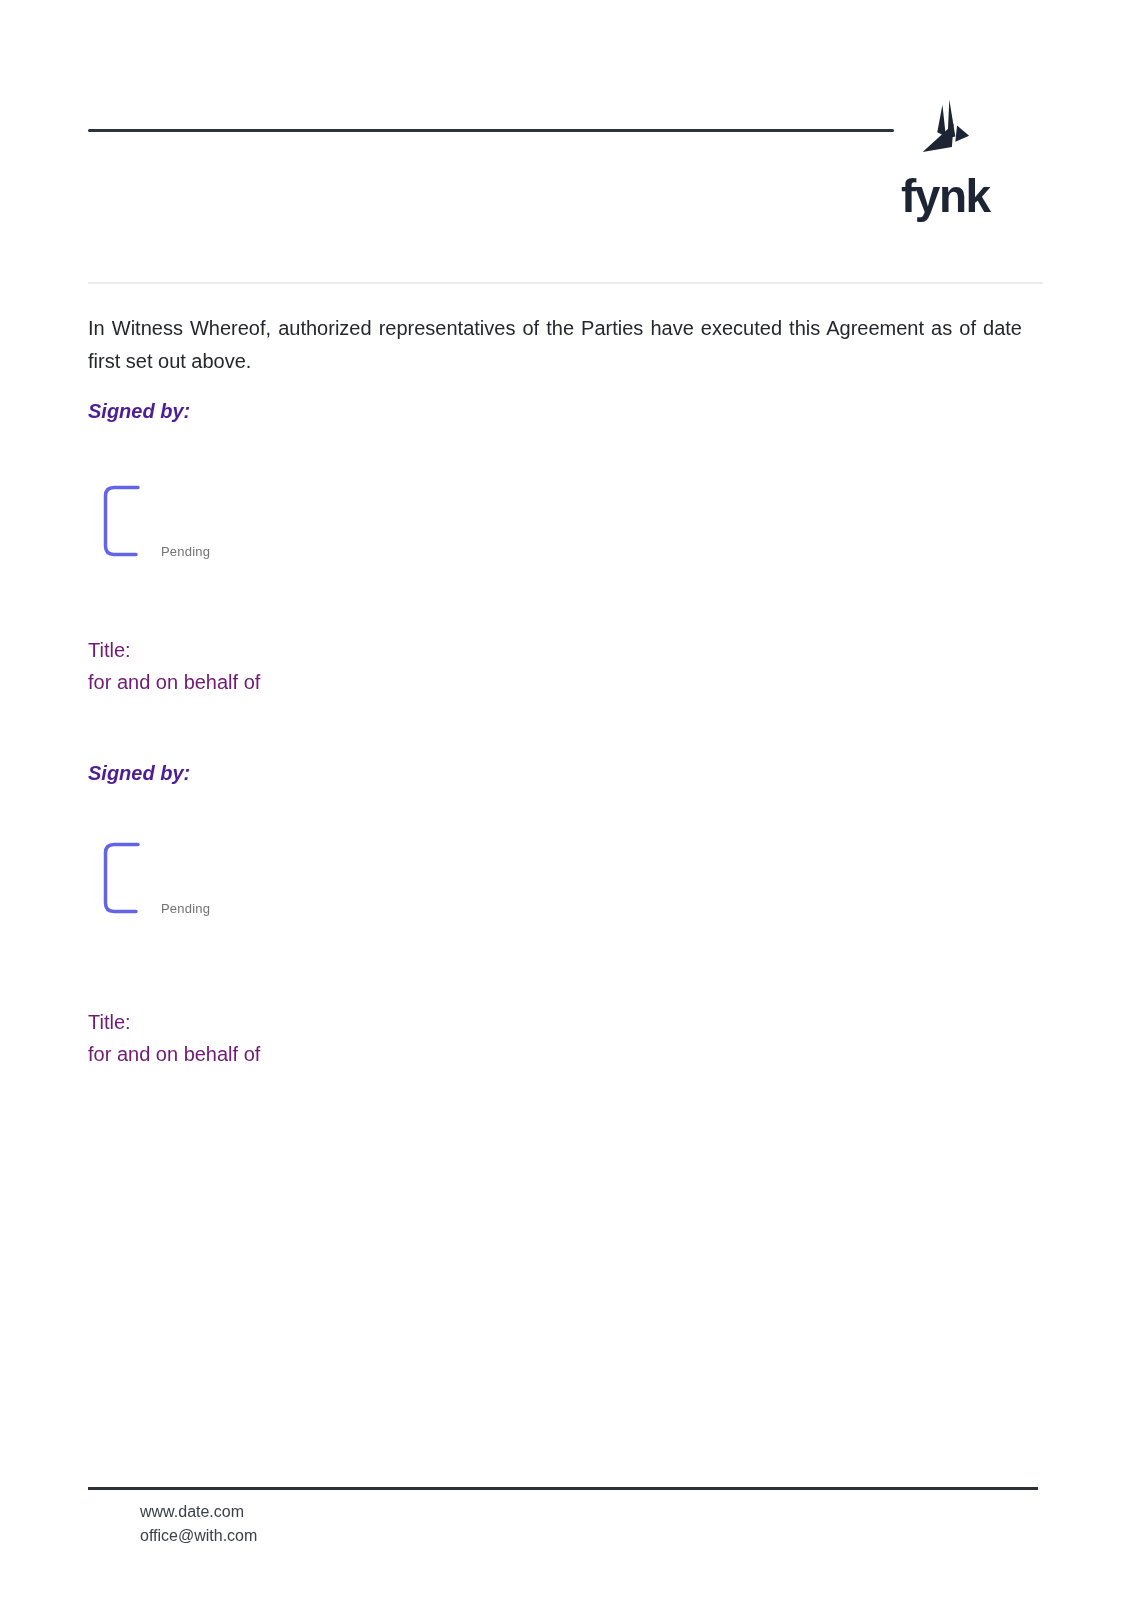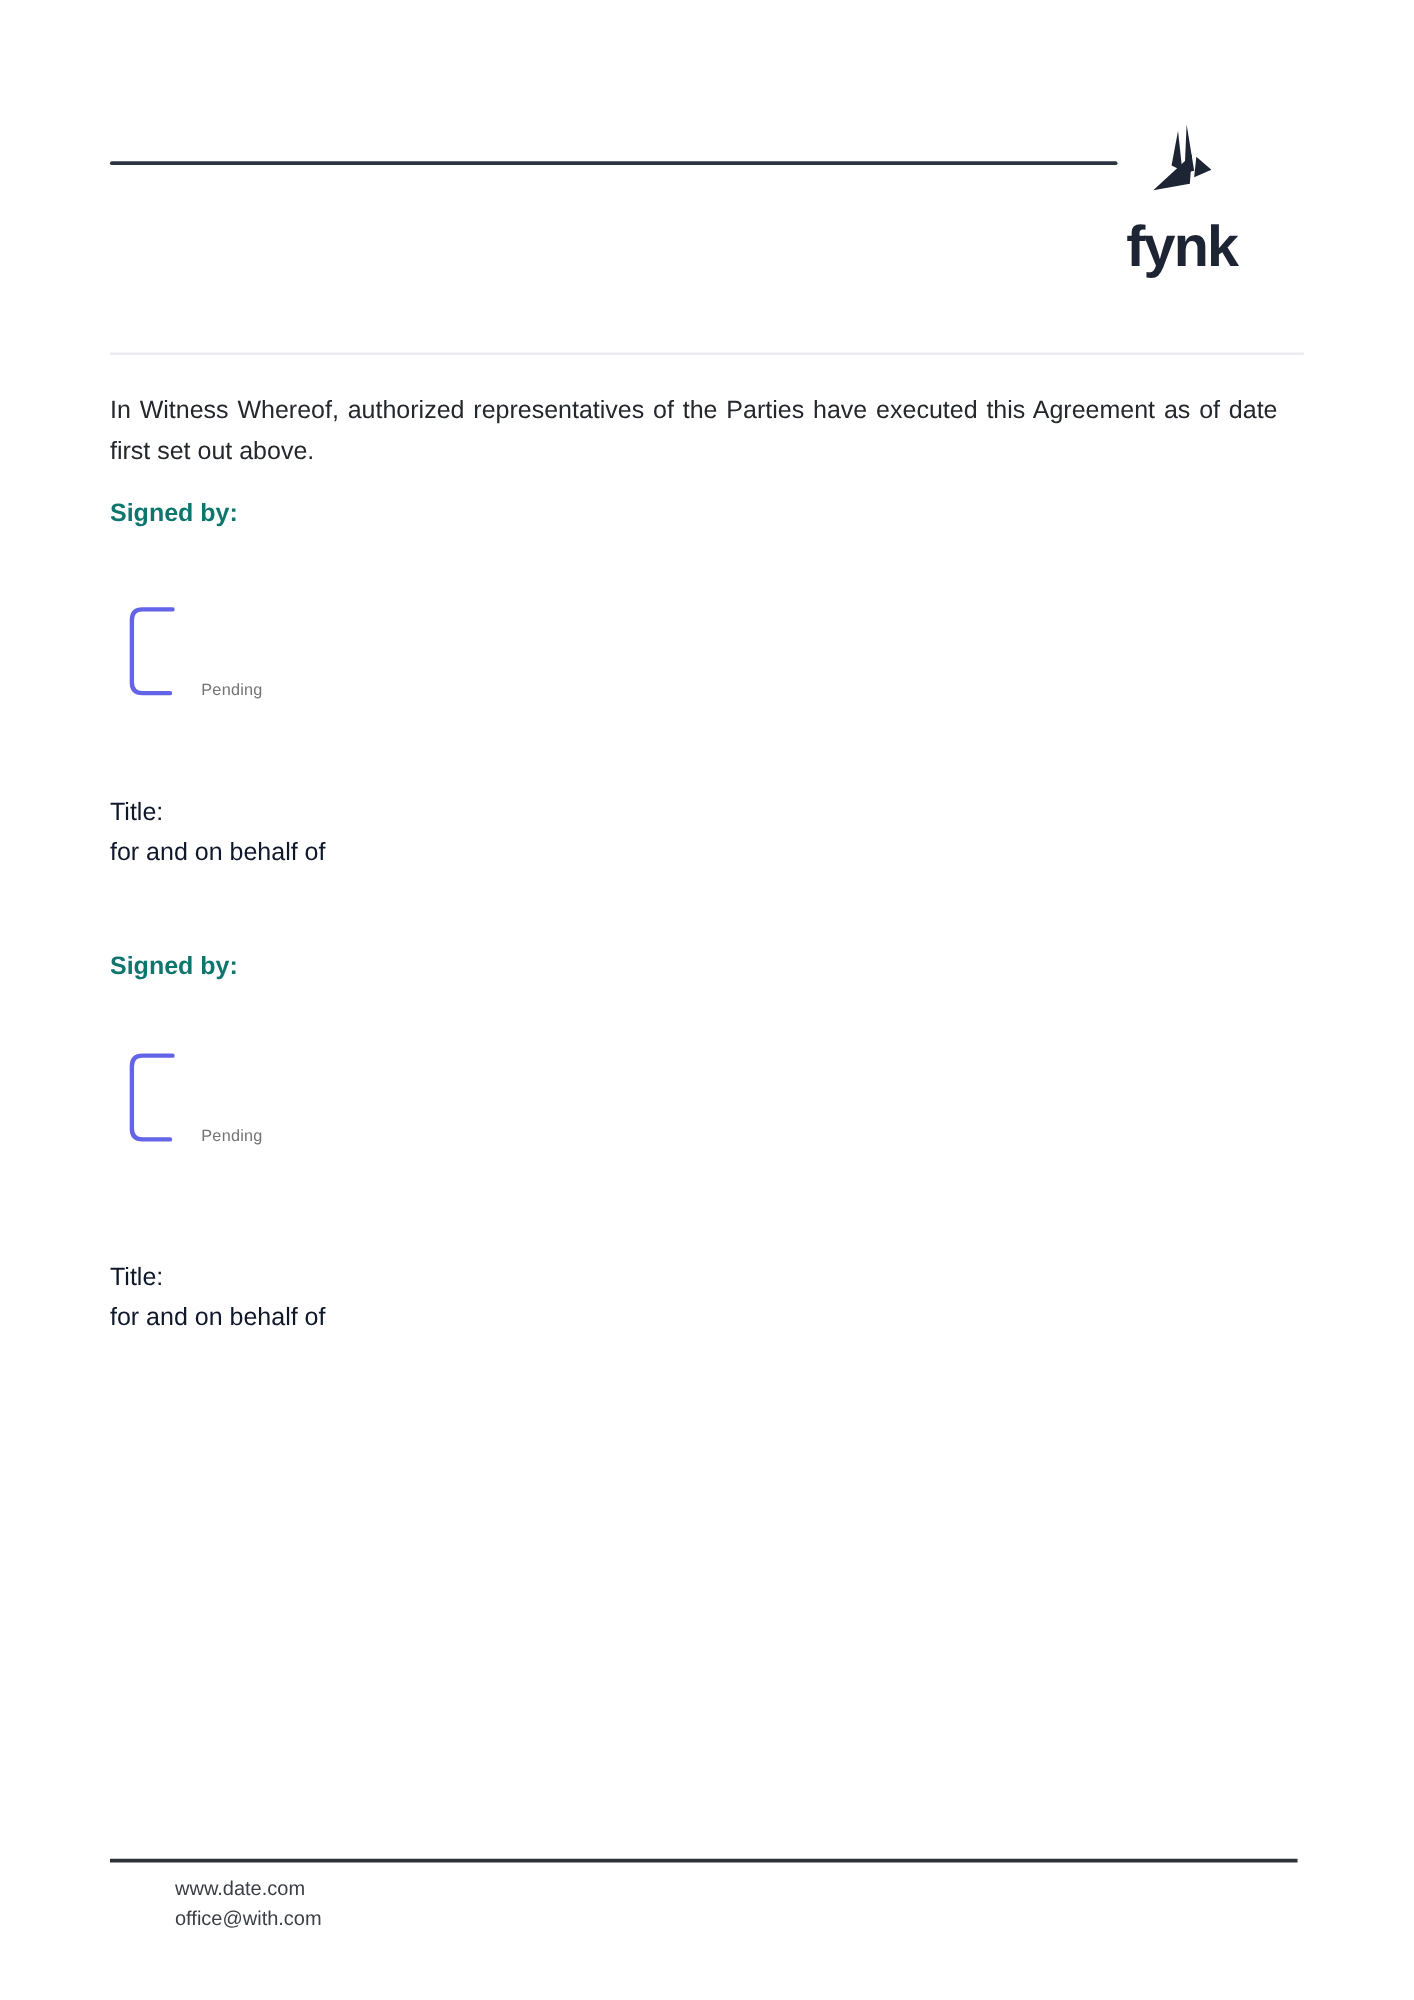--- a/index.html
+++ b/index.html
@@ -50,42 +50,43 @@
 
   .divider {
     left: 88px; top: 282px;
     width: 955px; height: 2px;
     background: #eaecf0;
   }
 
   .signed-heading {
     font-size: 20px;
     font-weight: 700;
-    color: #0f766e;
+    color: #4c1d95;
+    font-style: italic;
   }
   .signed-1 { left: 88px; top: 400px; }
   .signed-2 { left: 88px; top: 762px; }
 
   
   .sig-field { width: 200px; height: 80px; }
   .sig-1 { left: 101px; top: 485px; }
   .sig-2 { left: 101px; top: 842px; }
   .pending-label {
     position: absolute;
     left: 44px; top: 59px;
     font-size: 13px;
     color: #737373;
     letter-spacing: 0.2px;
     white-space: nowrap;
     margin-left: 16px;
   }
 
   .field-label {
     font-size: 20px;
-    color: #0f172a;
+    color: #701a75;
     line-height: 32px;
   }
   .title-1  { left: 88px; top: 634px; }
   .behalf-1 { left: 88px; top: 666px; }
   .title-2  { left: 88px; top: 1006px; }
   .behalf-2 { left: 88px; top: 1038px; }
 
   
   .footer-rule {
     left: 88px; top: 1487px;

